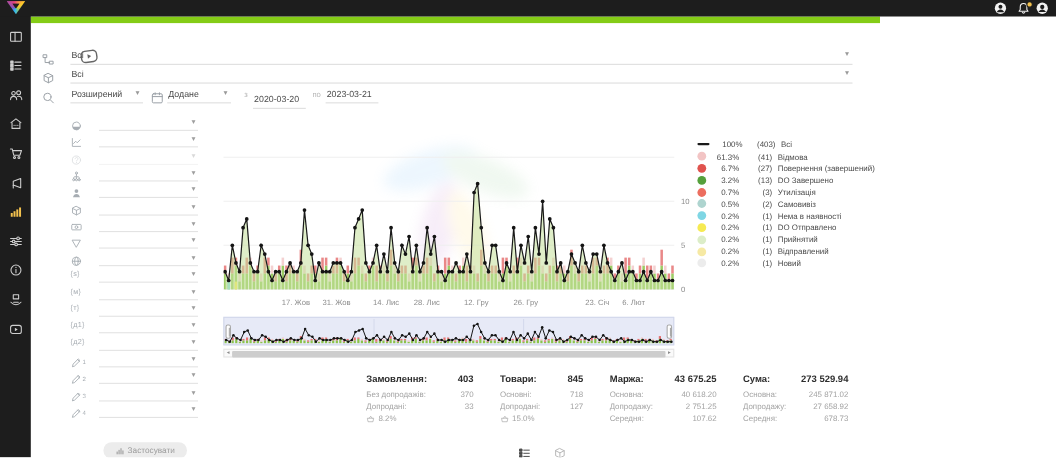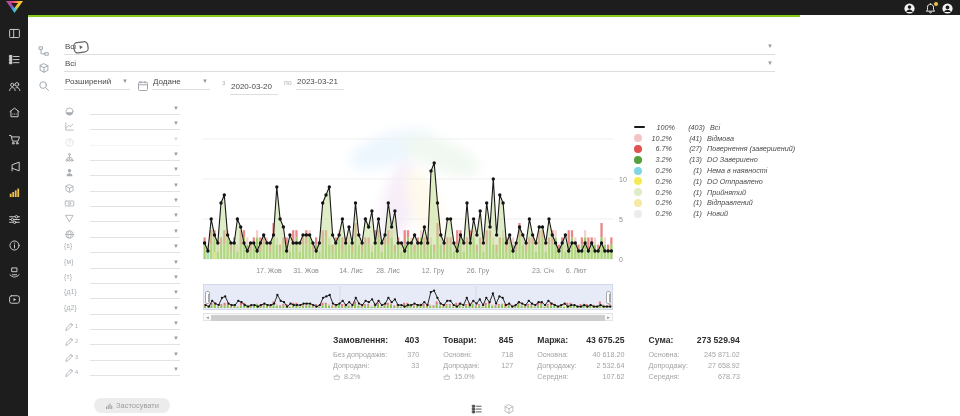--- a/index.html
+++ b/index.html
@@ -15,21 +15,21 @@
           clip-path:polygon(0 0,100% 0,50% 100%); z-index:31; }
   .logo-hole { position:absolute; left:11px; top:3px; width:7px; height:5px; background:#1d1d1d;
           clip-path:polygon(0 0,100% 0,50% 100%); z-index:32; }
   .sb-item { position:absolute; left:0; width:28px; height:18px; display:flex; align-items:center; justify-content:center; color:#cfcfcf; cursor:pointer; }
   .sb-item svg { width:13px; height:13px; }
   .sb-item.active { color:#f2c14e; }
   .tb-ico { position:absolute; top:1px; width:13px; height:13px; color:#f2f2f2; cursor:pointer; }
   .tb-ico svg { width:13px; height:13px; }
   .badge { position:absolute; width:6px; height:6px; border-radius:50%; background:#f2c14e; top:0; right:-2px; border:1px solid #1d1d1d; }
 
-  .main { position:absolute; left:28px; top:15px; width:772px; height:401px; background:#fff; border-top:2px solid #84cc16; }
+  .main { position:absolute; left:28px; top:15px; width:772px; height:401px; background:#fff; border-top:6px solid #84cc16; }
 
   
   .vhelp { position:absolute; left:42px; top:22px; width:22px; height:17px; color:#666; transform:rotate(-8deg); cursor:pointer; }
   .frow-ico { position:absolute; width:12px; height:12px; color:#9aa0a6; }
   .ffield { position:absolute; border-bottom:1px solid #dedede; font-size:8px; color:#4a4a4a; padding:2px 0 3px 1px; cursor:pointer; }
   .ffield .caret { position:absolute; right:2px; top:3px; font-size:6px; color:#999; }
   .flabel { position:absolute; font-size:7px; color:#b4b4b4; }
 
   
   .lp-row { position:absolute; left:36px; width:118px; height:14px; }
@@ -46,31 +46,31 @@
   .watermark { position:absolute; left:285px; top:90px; width:200px; height:160px; z-index:1; pointer-events:none; }
   .chart-svg { position:absolute; left:175px; top:96px; z-index:2; }
   .brush { position:absolute; left:175px; top:267px; width:410px; height:26px; background:#e7eaf7; border:1px solid #d2d7ea; z-index:2; cursor:pointer; }
   .brush-handle { position:absolute; top:6px; width:5px; height:13px; background:#fff; border:1px solid #a9a9a9; border-radius:2px; z-index:3; }
   .brush-handle::after { content:""; position:absolute; left:1.6px; top:2px; width:1px; height:8px; background:#a9a9a9; }
   .hscroll { position:absolute; left:175px; top:296px; width:410px; height:8px; background:#fafafa; border:1px solid #e4e4e4; z-index:2; }
   .hthumb { position:absolute; left:7px; top:0.5px; width:394px; height:6px; background:#cdcdcd; border-radius:1px; cursor:grab; }
   .harrow { position:absolute; top:0; width:7px; height:7px; font-size:5px; color:#8b8b8b; text-align:center; line-height:7px; cursor:pointer; }
 
   
-  .legend { position:absolute; left:606px; top:105px; width:188px; z-index:2;font-style:italic; }
+  .legend { position:absolute; left:606px; top:105px; width:188px; z-index:2; }
   .lg-row { display:flex; align-items:center; height:10.8px; font-size:7.2px; color:#4a4a4a; cursor:pointer; }
   .lg-sw { width:8px; height:8px; border-radius:50%; margin-right:4px; flex:0 0 auto; }
   .lg-line { width:11px; height:2px; background:#1a1a1a; margin-right:4px; border-radius:1px; flex:0 0 auto; margin-left:0px;}
   .lg-pct { width:26px; text-align:right; margin-right:4px; flex:0 0 auto; }
   .lg-cnt { width:26px; text-align:right; margin-right:5px; flex:0 0 auto; }
 
   
   .stats { position:absolute; left:305px; top:318px; display:flex; gap:24px; z-index:2; }
   .st-col { min-width:70px; }
-  .st-head { display:flex; justify-content:space-between; gap:16px; font-size:8.6px; color:#2e2e2e; font-weight:700; margin-bottom:4px; }
+  .st-head { display:flex; justify-content:space-between; gap:28px; font-size:8.6px; color:#2e2e2e; font-weight:700; margin-bottom:4px; }
   .st-row { display:flex; justify-content:space-between; gap:20px; font-size:7.2px; color:#a3a3a3; line-height:11px; }
   .st-upsell { display:flex; align-items:center; gap:3px; font-size:7.2px; color:#a3a3a3; line-height:11px; }
   .st-upsell svg { width:8px; height:8px; color:#a3a3a3; }
 
   .foot-toggles { position:absolute; left:443px; top:384px; display:flex; gap:20px; z-index:2; }
   .foot-toggles .ft { width:12px; height:12px; cursor:pointer; }
   .ft.on { color:#4a4a4a; } .ft.off { color:#b8b8b8; }
 </style>
 </head>
 <body>
@@ -1209,35 +1209,47 @@
 
     <div class="legend" id="legend">
         <div class="lg-row">
           <span class="lg-line" style="background:#1a1a1a"></span>
           <span class="lg-pct">100%</span>
           <span class="lg-cnt">(403)</span>
           <span class="lg-label">Всі</span>
         </div>
         <div class="lg-row">
           <span class="lg-sw" style="background:#f2c4c4"></span>
-          <span class="lg-pct">10.2%</span>
+          <span class="lg-pct">61.3%</span>
           <span class="lg-cnt">(41)</span>
           <span class="lg-label">Відмова</span>
         </div>
         <div class="lg-row">
           <span class="lg-sw" style="background:#e0534e"></span>
           <span class="lg-pct">6.7%</span>
           <span class="lg-cnt">(27)</span>
           <span class="lg-label">Повернення (завершений)</span>
         </div>
         <div class="lg-row">
           <span class="lg-sw" style="background:#55a03c"></span>
           <span class="lg-pct">3.2%</span>
           <span class="lg-cnt">(13)</span>
           <span class="lg-label">DO Завершено</span>
+        </div>
+        <div class="lg-row">
+          <span class="lg-sw" style="background:#ec6e5f"></span>
+          <span class="lg-pct">0.7%</span>
+          <span class="lg-cnt">(3)</span>
+          <span class="lg-label">Утилізація</span>
+        </div>
+        <div class="lg-row">
+          <span class="lg-sw" style="background:#aed4cf"></span>
+          <span class="lg-pct">0.5%</span>
+          <span class="lg-cnt">(2)</span>
+          <span class="lg-label">Самовивіз</span>
         </div>
         <div class="lg-row">
           <span class="lg-sw" style="background:#7fd6e4"></span>
           <span class="lg-pct">0.2%</span>
           <span class="lg-cnt">(1)</span>
           <span class="lg-label">Нема в наявності</span>
         </div>
         <div class="lg-row">
           <span class="lg-sw" style="background:#f6ea52"></span>
           <span class="lg-pct">0.2%</span>
@@ -1311,21 +1323,21 @@
           <div class="st-head">
             <span>Маржа:</span>
             <span>43 675.25</span>
           </div>
           <div class="st-row">
             <span>Основна:</span>
             <span>40 618.20</span>
           </div>
           <div class="st-row">
             <span>Допродажу:</span>
-            <span>2 532.64</span>
+            <span>2 751.25</span>
           </div>
           <div class="st-row">
             <span>Середня:</span>
             <span>107.62</span>
           </div>
         </div>
         <div class="st-col">
           <div class="st-head">
             <span>Сума:</span>
             <span>273 529.94</span>

